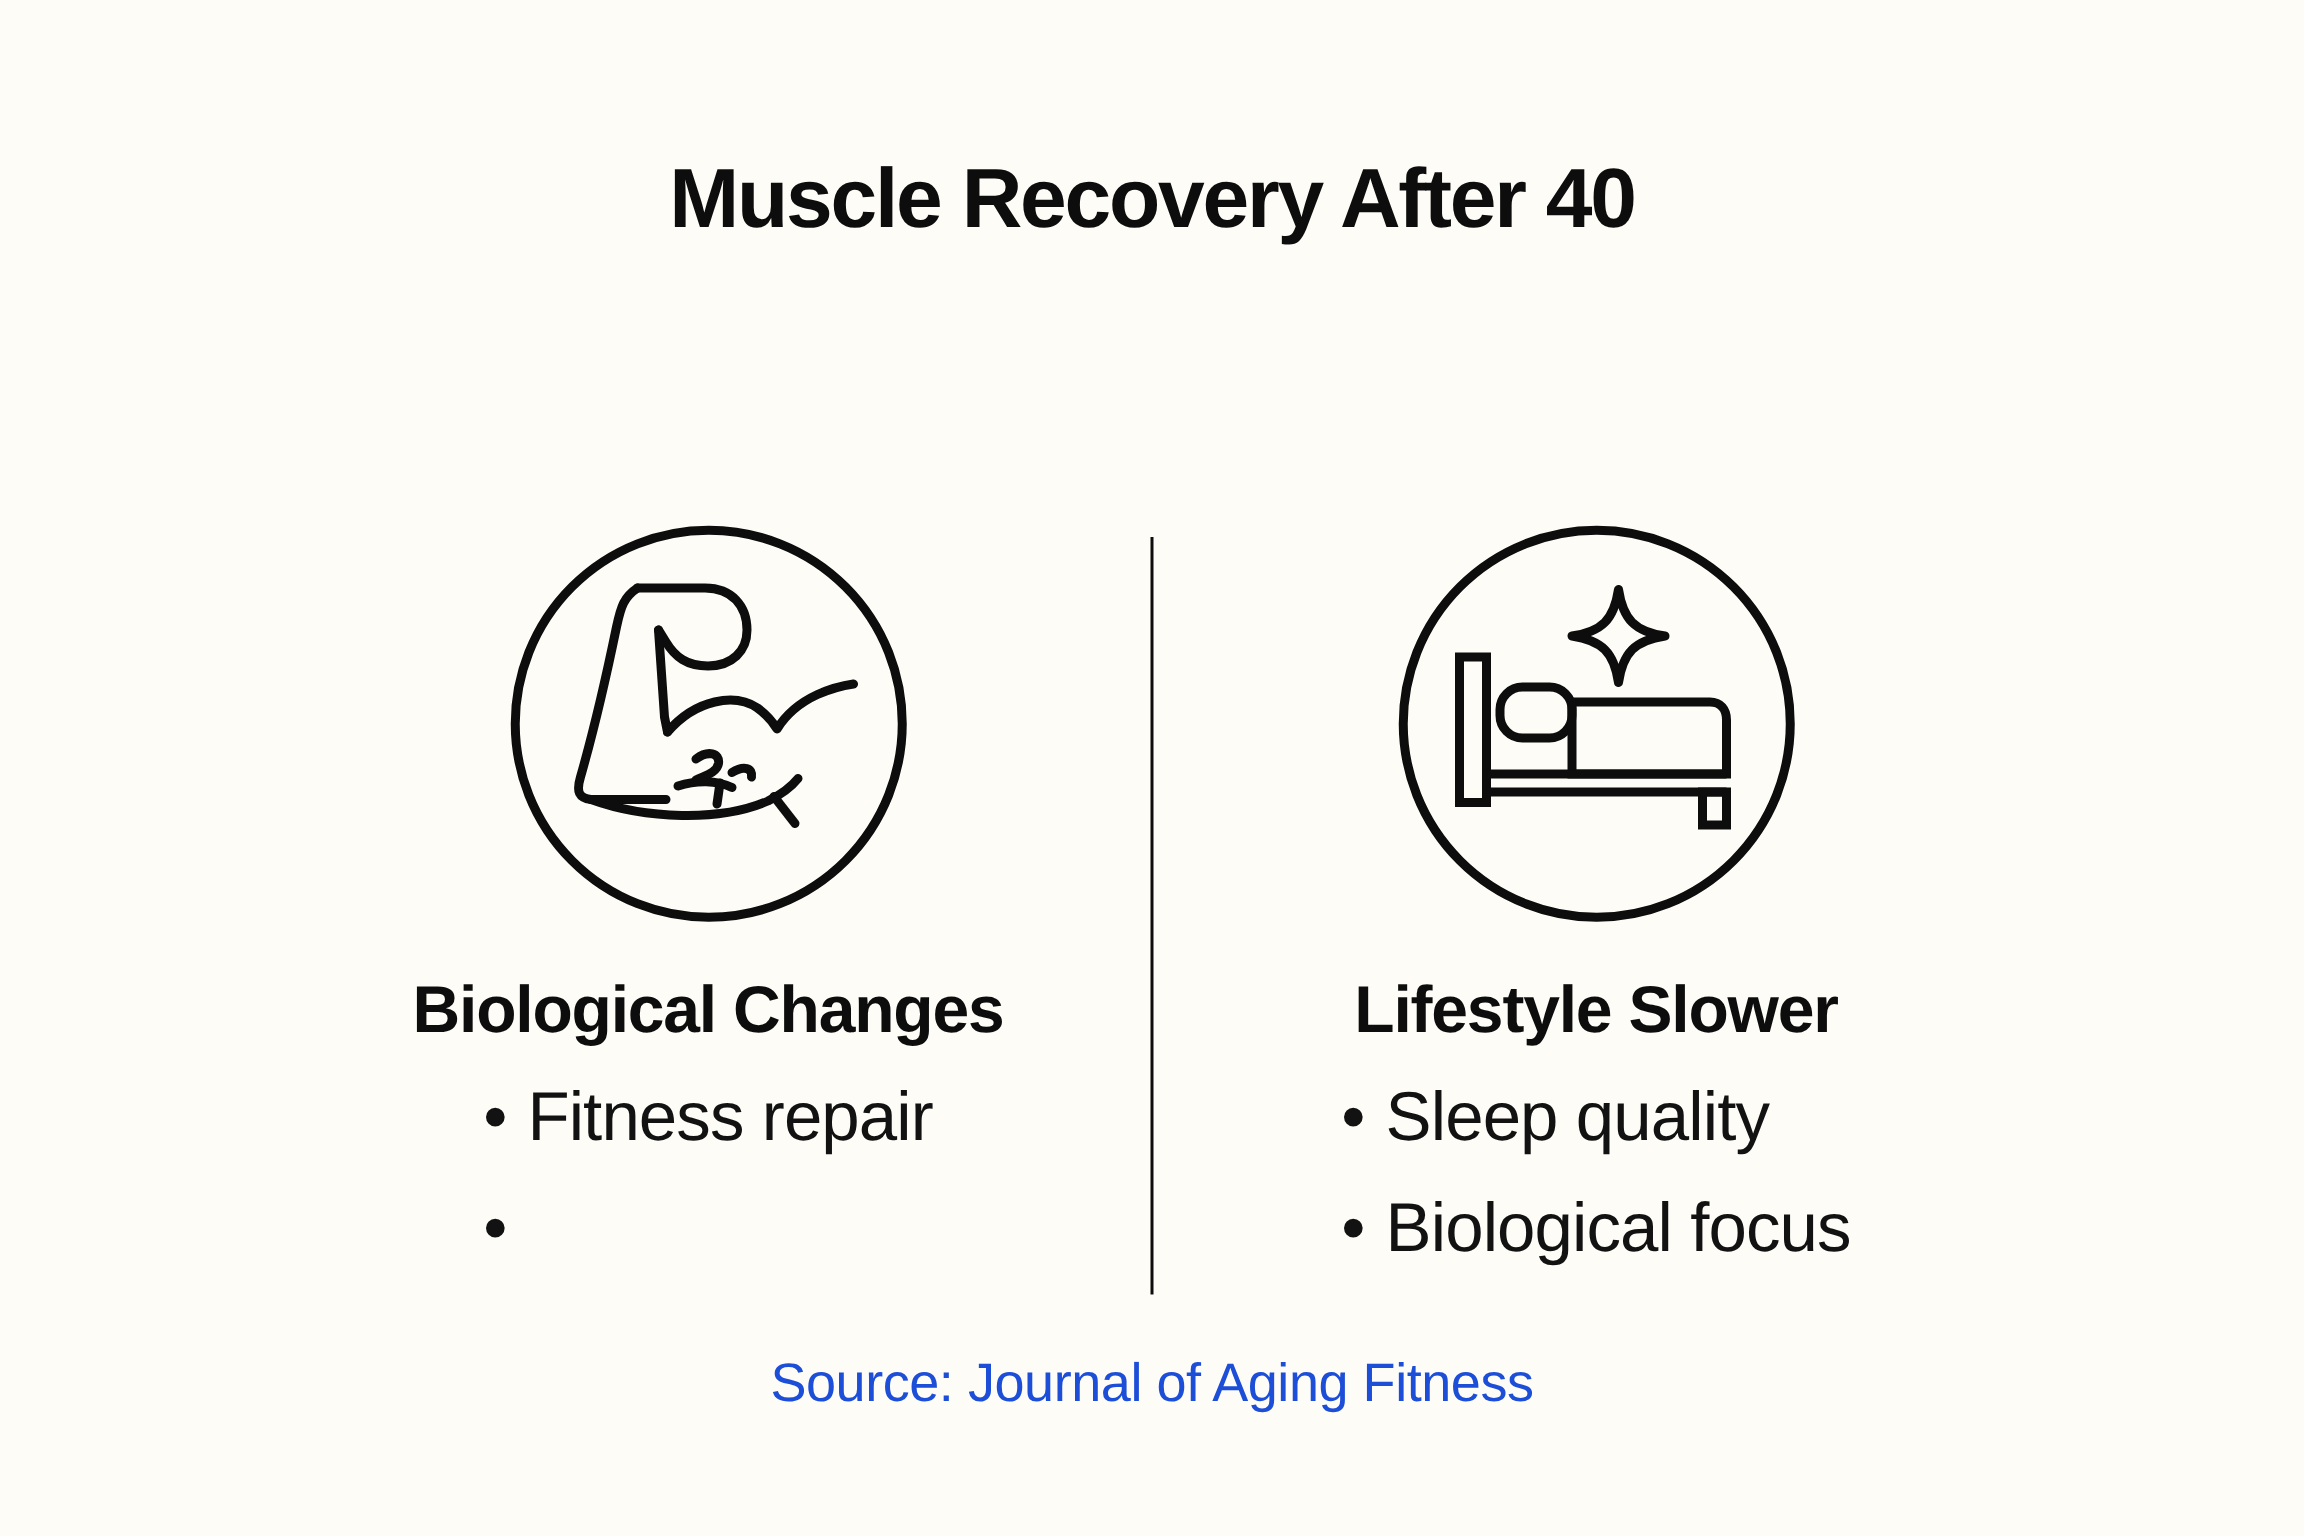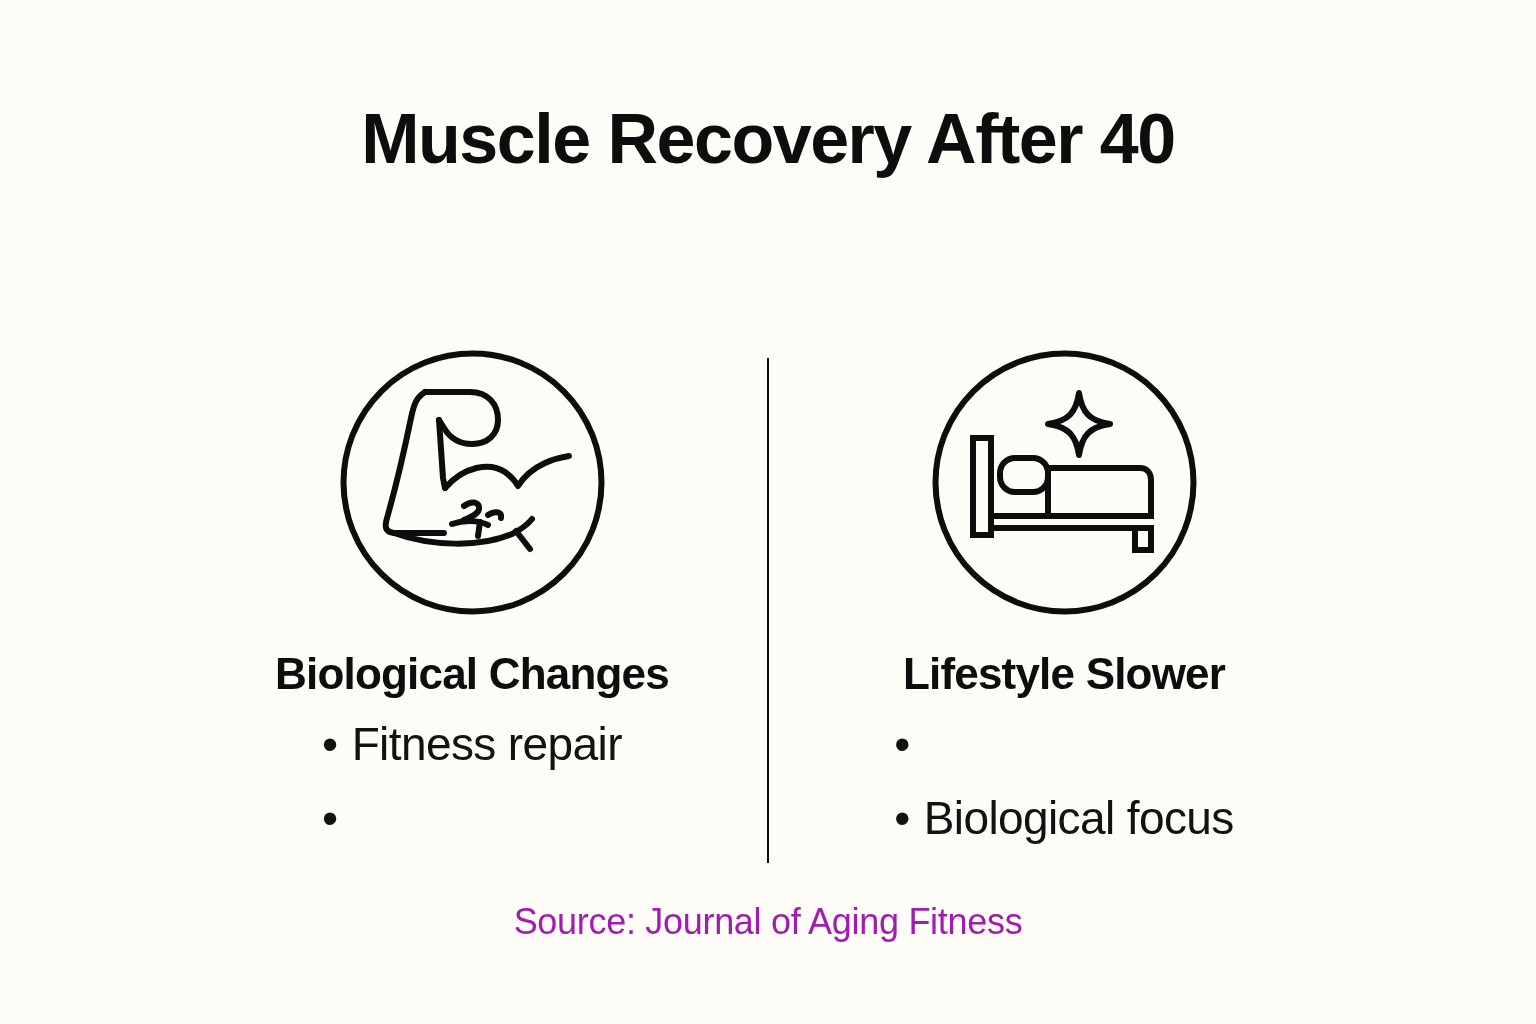--- a/index.html
+++ b/index.html
@@ -24,21 +24,21 @@
 
   
   .header {
     position: absolute;
     top: 104px;
     left: 0;
     width: 1536px;
     text-align: center;
   }
   .title {
-    font-size: 70px;
+    font-size: 56px;
     font-weight: 700;
     letter-spacing: -1.5px;
     line-height: 1.0;
     margin: 0;
     color: #0d0d0d;
   }
   .subtitle {
     font-size: 53px;
     font-weight: 400;
     letter-spacing: -0.5px;
@@ -122,21 +122,21 @@
   
   .source {
     position: absolute;
     top: 901px;
     left: 0;
     width: 1536px;
     text-align: center;
     font-size: 36px;
     font-weight: 400;
     letter-spacing: -0.3px;
-    color: #a21caf;
+    color: #1d4ed8;
   }
 </style>
 </head>
 <body>
 
 <div id="infographic">
 
   <div class="header">
     <h1 class="title">Muscle Recovery After 40</h1>
   </div>
@@ -215,20 +215,21 @@
 
           <rect x="203" y="178" width="16" height="22" stroke-width="6"></rect>
         </svg>
       </span>
 
       <h2 class="col-heading">Lifestyle Slower</h2>
 
       <ul class="bullets">
         <li class="bullet">
           <span class="bullet-dot">•</span>
+          <span>Sleep quality</span>
         </li>
         <li class="bullet">
           <span class="bullet-dot">•</span>
           <span>Biological focus</span>
         </li>
       </ul>
     </div>
 
   </div>
 

